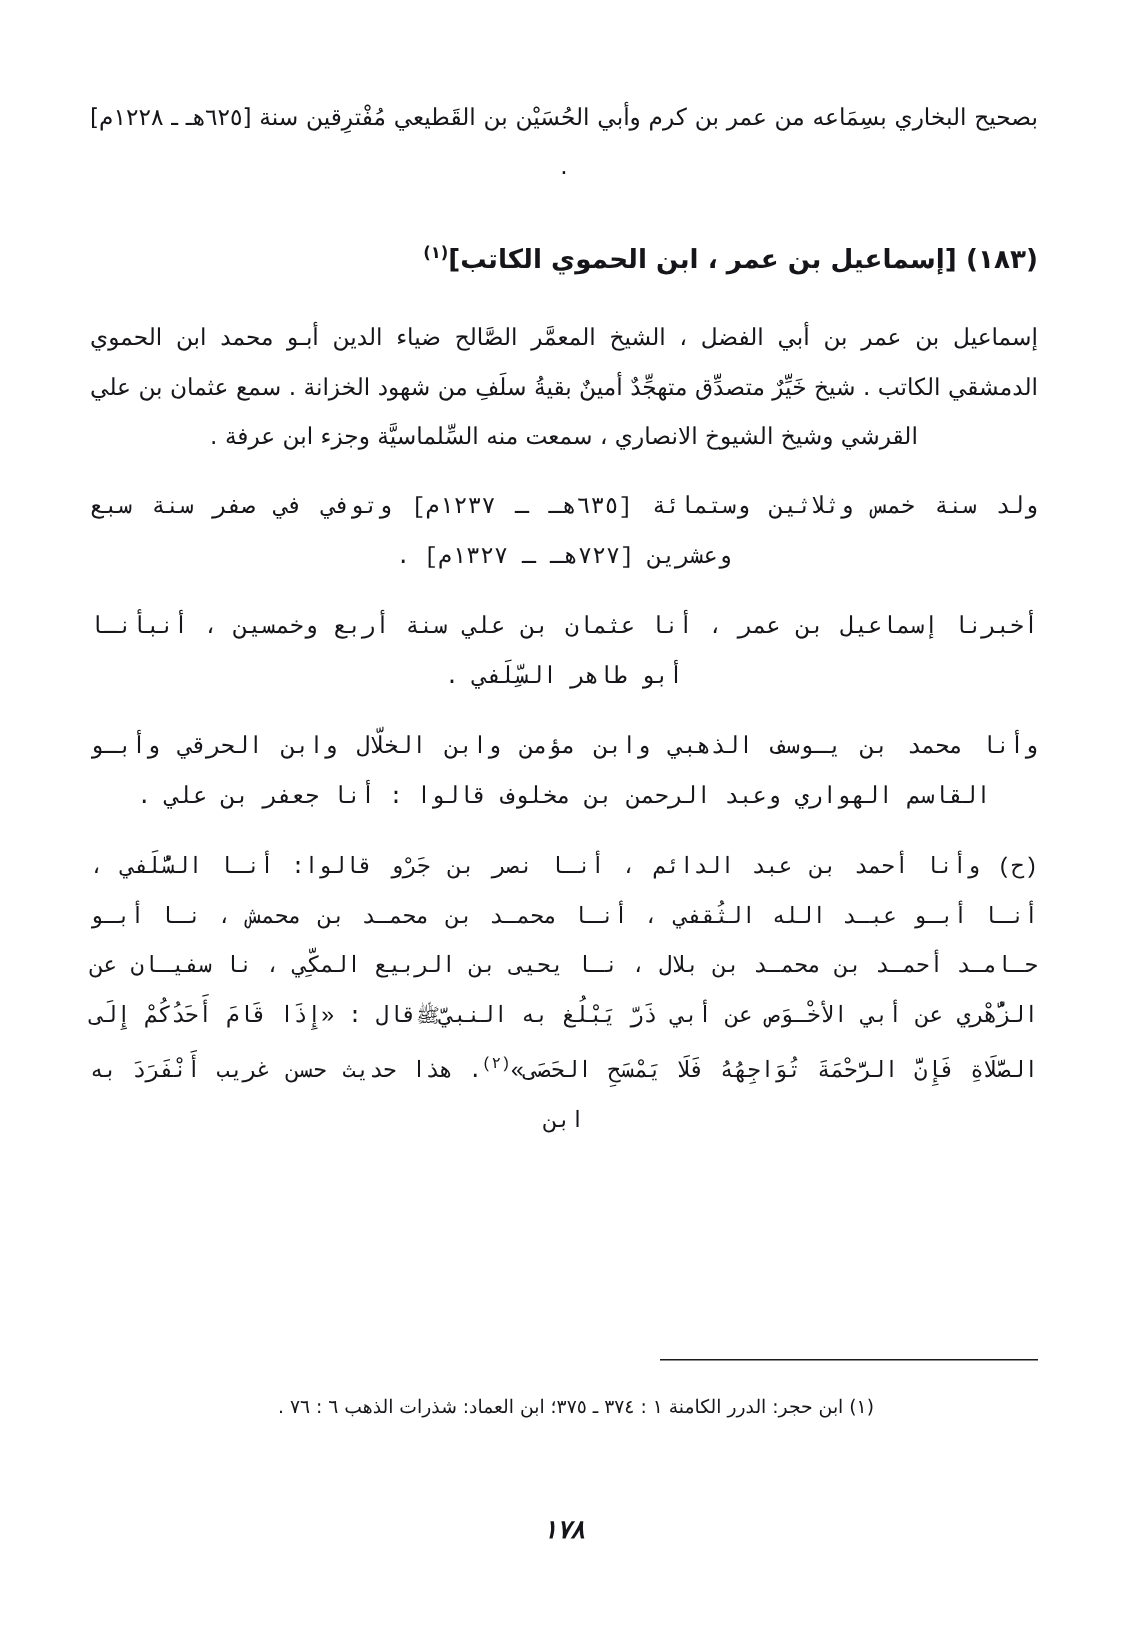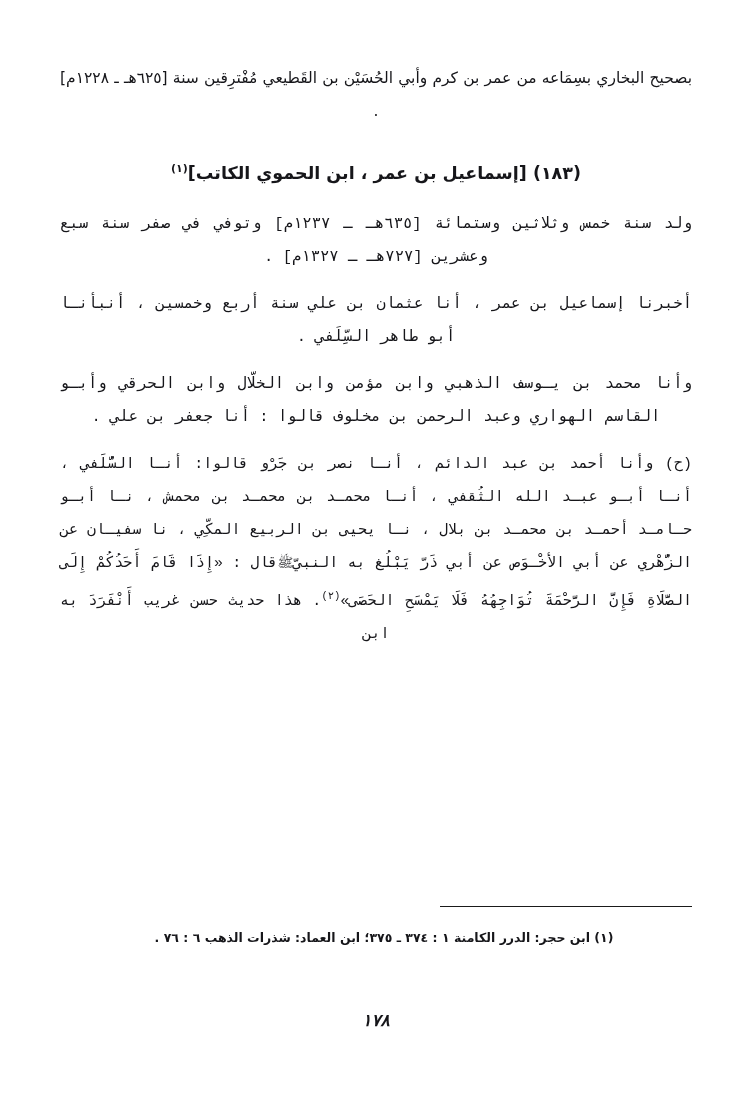--- a/index.html
+++ b/index.html
@@ -33,21 +33,21 @@
     text-align: justify;
     text-align-last: center;
     letter-spacing: 0;
   }
   .opening {
     margin-bottom: 20px;
   }
   .heading {
     font-size: 17.5px;
     font-weight: bold;
-    text-align: center;
+    text-align: right;
     margin: 26px 0 20px 0;
     line-height: 30px;
   }
   .heading .fn {
     font-size: 11px;
     vertical-align: super;
     font-weight: bold;
   }
   .indent {
     margin-top: 14px;
@@ -71,21 +71,20 @@
   }
   .footnotes {
     position: absolute;
     right: 60px;
     left: 76px;
     top: 925px;
     font-size: 12.5px;
     line-height: 26px;
     text-align: center;
     direction: rtl;
-    font-weight: bold;
   }
   .footnotes div {
     text-align: center;
   }
   .pagenum {
     position: absolute;
     left: 0; right: 0;
     top: 1010px;
     text-align: center;
     font-size: 17px;
@@ -102,20 +101,21 @@
 </style>
 </head>
 <body>
 
 <div class="page">
 
   <p class="para opening">بصحيح البخاري بسِمَاعه من عمر بن كرم وأبي الحُسَيْن بن القَطيعي مُفْترِقين سنة [٦٢٥هـ ـ ١٢٢٨م] .</p>
 
   <h2 class="heading"><span>(١٨٣) [إسماعيل بن عمر ، ابن الحموي الكاتب]</span><span class="fn">(١)</span></h2>
 
+  <p class="para">إسماعيل بن عمر بن أبي الفضل ، الشيخ المعمَّر الصَّالح ضياء الدين أبـو محمد ابن الحموي الدمشقي الكاتب . شيخ خَيِّرٌ متصدِّق متهجِّدٌ أمينٌ بقيةُ سلَفِ من شهود الخزانة . سمع عثمان بن علي القرشي وشيخ الشيوخ الانصاري ، سمعت منه السِّلماسيَّة وجزء ابن عرفة .</p>
 
   <p class="para indent">ولد سنة خمس وثلاثين وستمائة [٦٣٥هـ ـ ١٢٣٧م] وتوفي في صفر سنة سبع وعشرين [٧٢٧هـ ـ ١٣٢٧م] .</p>
 
   <p class="para indent">أخبرنا إسماعيل بن عمر ، أنا عثمان بن علي سنة أربع وخمسين ، أنبأنـا أبو طاهر السِّلَفي .</p>
 
   <p class="para indent">وأنا محمد بن يـوسف الذهبي وابن مؤمن وابن الخلّال وابن الحرقي وأبـو القاسم الهواري وعبد الرحمن بن مخلوف قالوا : أنا جعفر بن علي .</p>
 
 
   <p class="para indent hadith"><span>(ح) وأنا أحمد بن عبد الدائم ، أنـا نصر بن جَرْو قالوا: أنـا السُّلَفي ، أنـا أبـو عبـد الله الثُقفي ، أنـا محمـد بن محمـد بن محمش ، نـا أبـو حـامـد أحمـد بن محمـد بن بلال ، نـا يحيى بن الربيع المكِّي ، نا سفيـان عن الزُّهْري عن أبي الأخْـوَص عن أبي ذَرّ يَبْلُغ به النبيّ</span><span class="sallam">ﷺ</span><span>قال : «</span><span class="quote">إِذَا قَامَ أَحَدُكُمْ إِلَى الصَّلَاةِ فَإِنَّ الرَّحْمَةَ تُوَاجِهُهُ فَلَا يَمْسَحِ الحَصَى</span><span>»</span><sup class="fn">(٢)</sup><span>. هذا حديث حسن غريب أَنْفَرَدَ به ابن</span></p>
 

